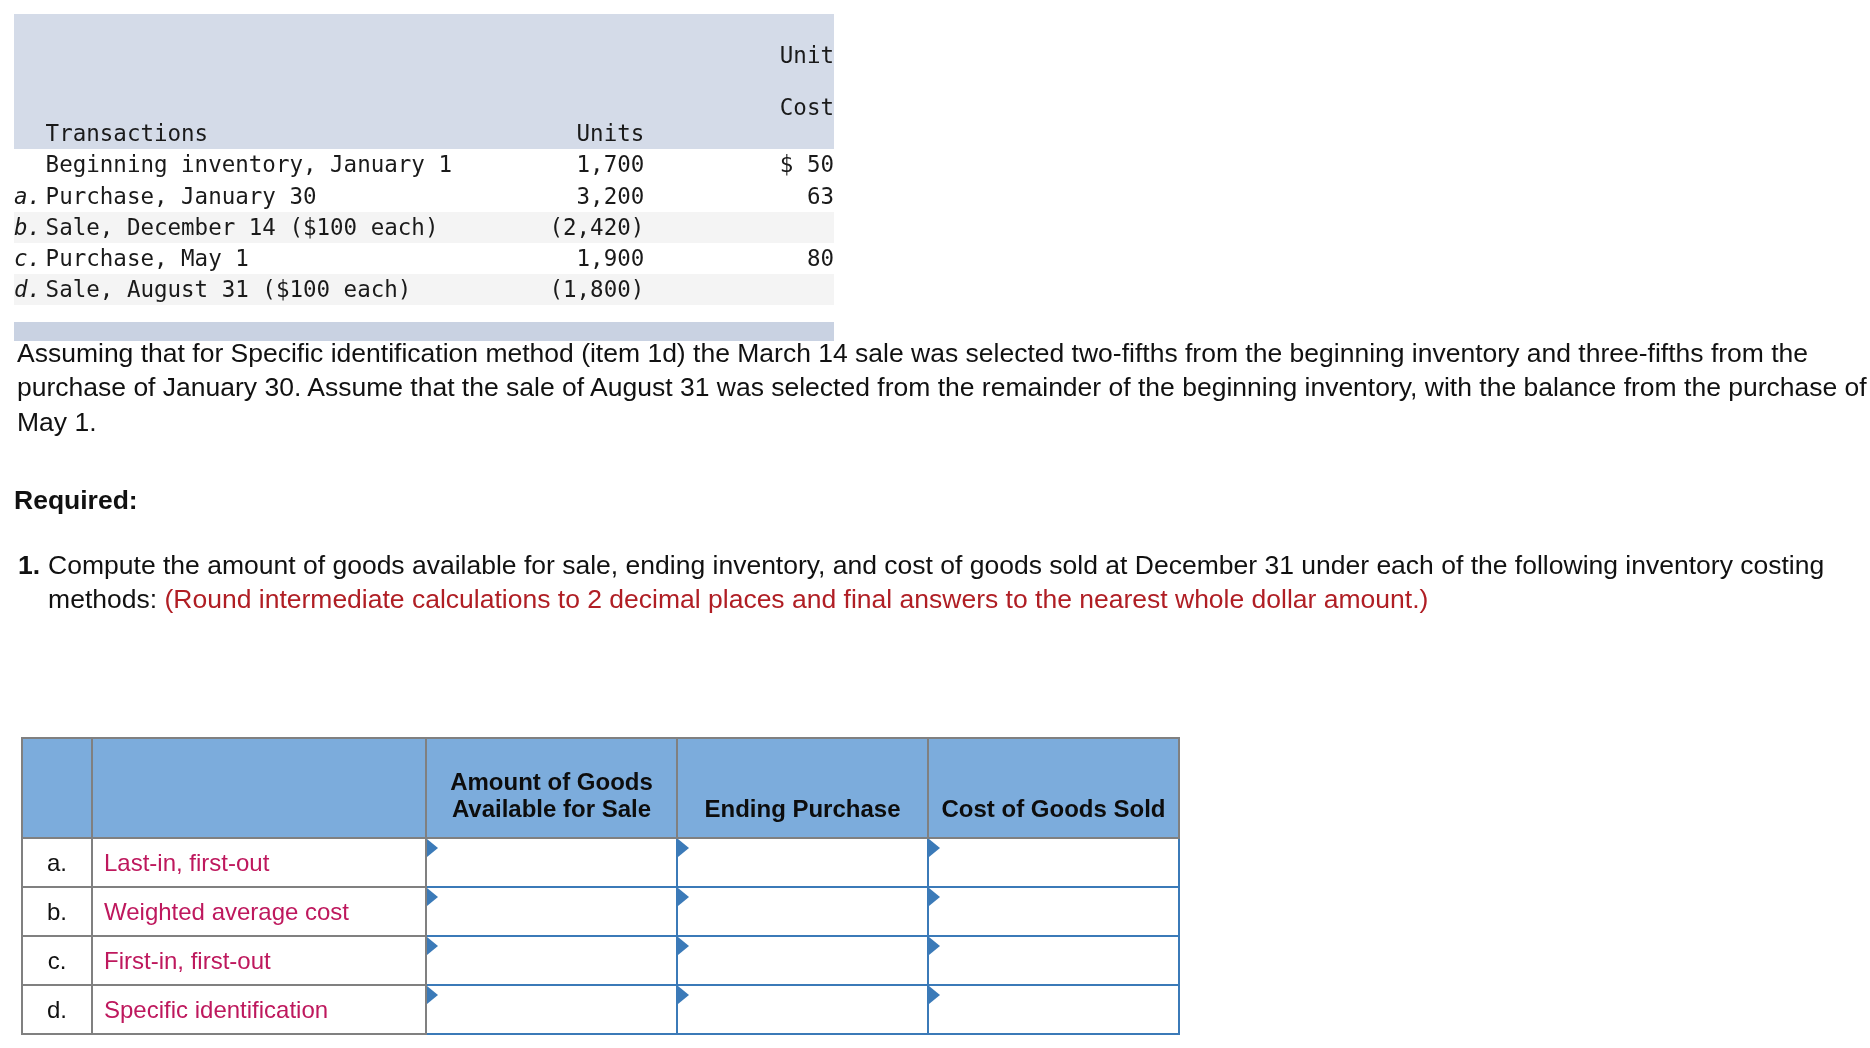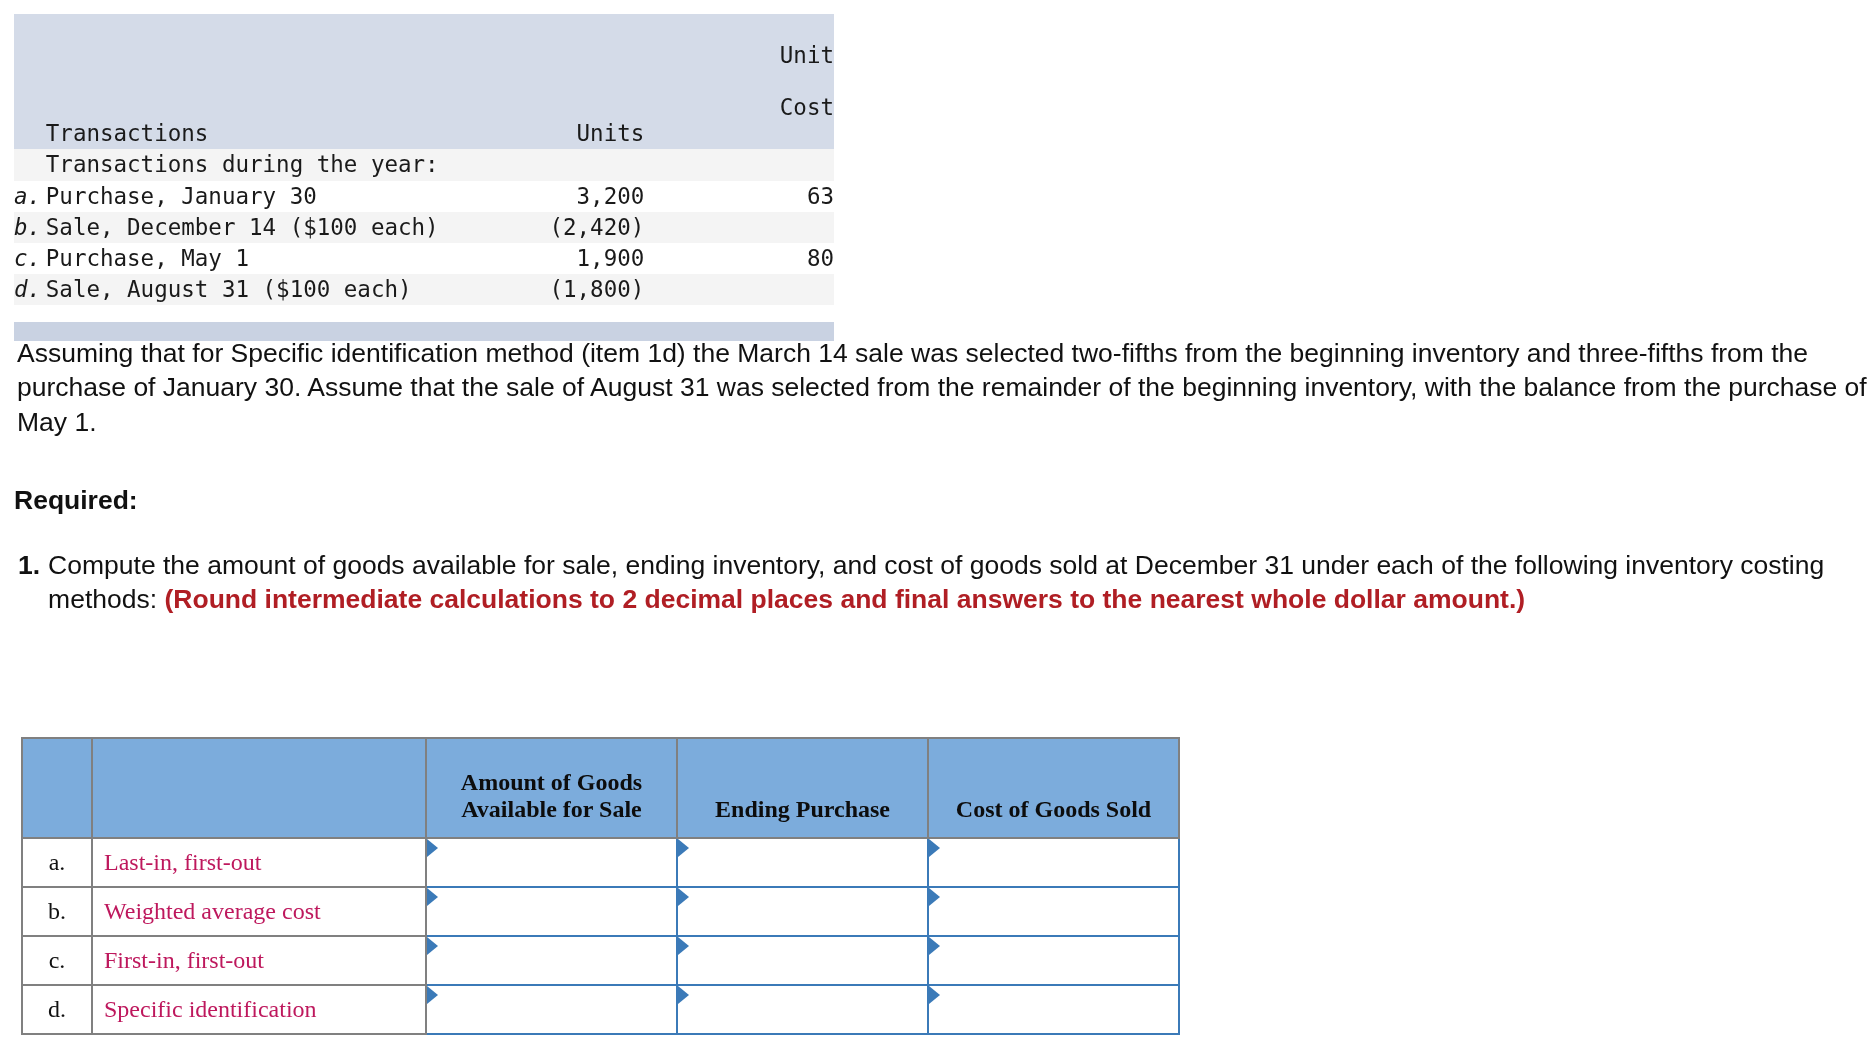--- a/index.html
+++ b/index.html
@@ -84,34 +84,34 @@
     align-items: flex-start;
   }
   #req-item-1 .num {
     font-weight: bold;
     flex: 0 0 auto;
     margin-right: 8px;
   }
   #req-item-1 .body { flex: 1 1 auto; }
   .redbold {
     color: #b01e24;
-    font-weight: bold;
+    font-weight: normal;
     text-align: right;
   }
 
   
   .ans-wrap {
     position: absolute;
     left: 21px;
     top: 737px;
   }
   table.ans-table {
     border-collapse: collapse;
     border: 2px solid #808080;
-    font-family: Liberation Serif, serif;
+    font-family: Liberation Sans, sans-serif;
     table-layout: fixed;
     padding-left: 43px;
   }
   table.ans-table th,
   table.ans-table td {
     border: 2px solid #808080;
     padding: 0;
     margin: 0;
   }
   .ans-table thead th {
@@ -179,27 +179,27 @@
       <tr class="txn-head">
         <td class="col-mark hd-blank"></td>
         <td class="col-desc">Transactions</td>
         <td class="col-units">Units</td>
         <td class="col-cost">
           <span>Unit</span><br>
           <span>Cost</span>
         </td>
       </tr>
 
-
-      <tr class="row-grey">
+      <tr class="row-white">
         <td class="col-mark mark-italic"></td>
-        <td class="col-desc">Transactions during the year:</td>
-        <td class="col-units"></td>
-        <td class="col-cost"></td>
-      </tr>
+        <td class="col-desc">Beginning inventory, January 1</td>
+        <td class="col-units">1,700</td>
+        <td class="col-cost">$ 50</td>
+      </tr>
+
 
       <tr class="row-white">
         <td class="col-mark mark-italic">a.</td>
         <td class="col-desc">Purchase, January 30</td>
         <td class="col-units">3,200</td>
         <td class="col-cost">63</td>
       </tr>
 
       <tr class="row-grey">
         <td class="col-mark mark-italic">b.</td>

